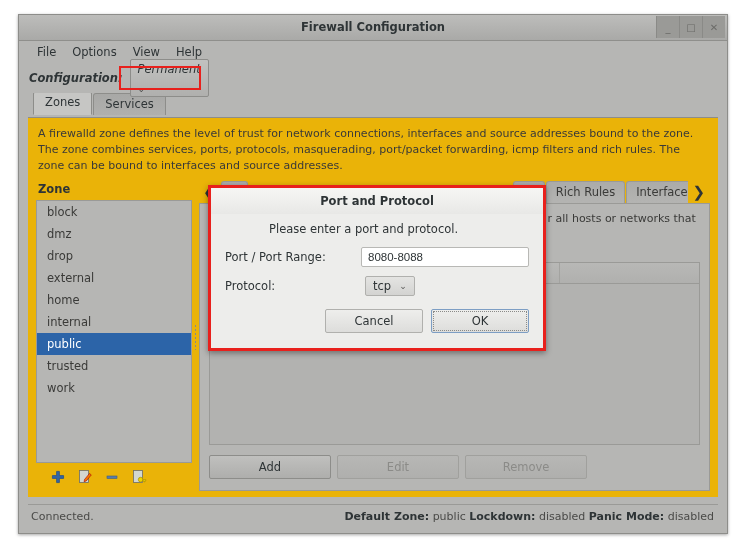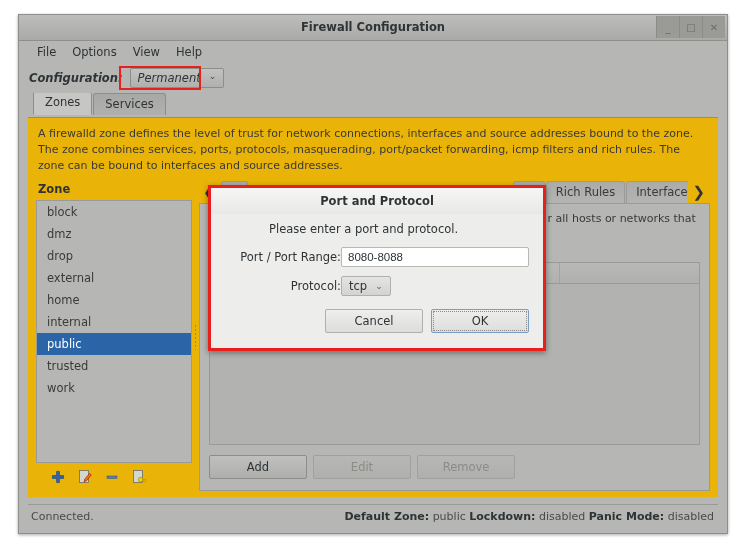--- a/index.html
+++ b/index.html
@@ -85,20 +85,21 @@
   }
   .combo {
     display: inline-flex;
     gap: 8px;
     background: linear-gradient(#c2c2c0, #b0b0ae);
     border: 1px solid #8d8d8a;
     border-radius: 2px;
     padding: 2px 7px;
     font-size: 11.5px;
     color: #2e3436;
+    flex-direction: column;
   }
   .combo .chev { font-size: 9px; color: #4a4a48; }
   .redbox {
     position: absolute;
     border: 2px solid #e8201c;
     box-sizing: border-box;
     pointer-events: none;
   }
   
   .toptabs {
@@ -270,21 +271,21 @@
     display: flex;
     align-items: center;
     gap: 6px;
     padding-top: 7px;
   }
   .btn {
     font-size: 11.5px;
     color: #2e3436;
     min-width: 72px;
     text-align: center;
-    padding: 4px 12px;
+    padding: 4px 24px;
     border: 1px solid #8d8d8a;
     border-radius: 2px;
     background: linear-gradient(#c0c0be, #aeaeac);
   }
   .btn.disabled { color: #8b8b88; background: linear-gradient(#b7b7b5, #afafad); border-color: #a0a09d; }
   
   .statusbar {
     position: absolute;
     left: 9px; right: 9px; bottom: 6px;
     height: 22px;
@@ -325,22 +326,22 @@
   }
   .dlg-field {
     display: flex;
     align-items: center;
     margin-bottom: 9px;
   }
   .dlg-label {
     font-size: 11.5px;
     color: #2e3436;
     width: 116px;
-    text-align: right;
-    padding-right: 0;
+    text-align: left;
+    padding-right: 24px;
   }
   .dlg-input {
     flex: 1;
     background: #ffffff;
     border: 1px solid #b8b8b5;
     border-radius: 2px;
     padding: 3px 6px;
     font-size: 11.5px;
     color: #2e3436;
     box-sizing: border-box;

